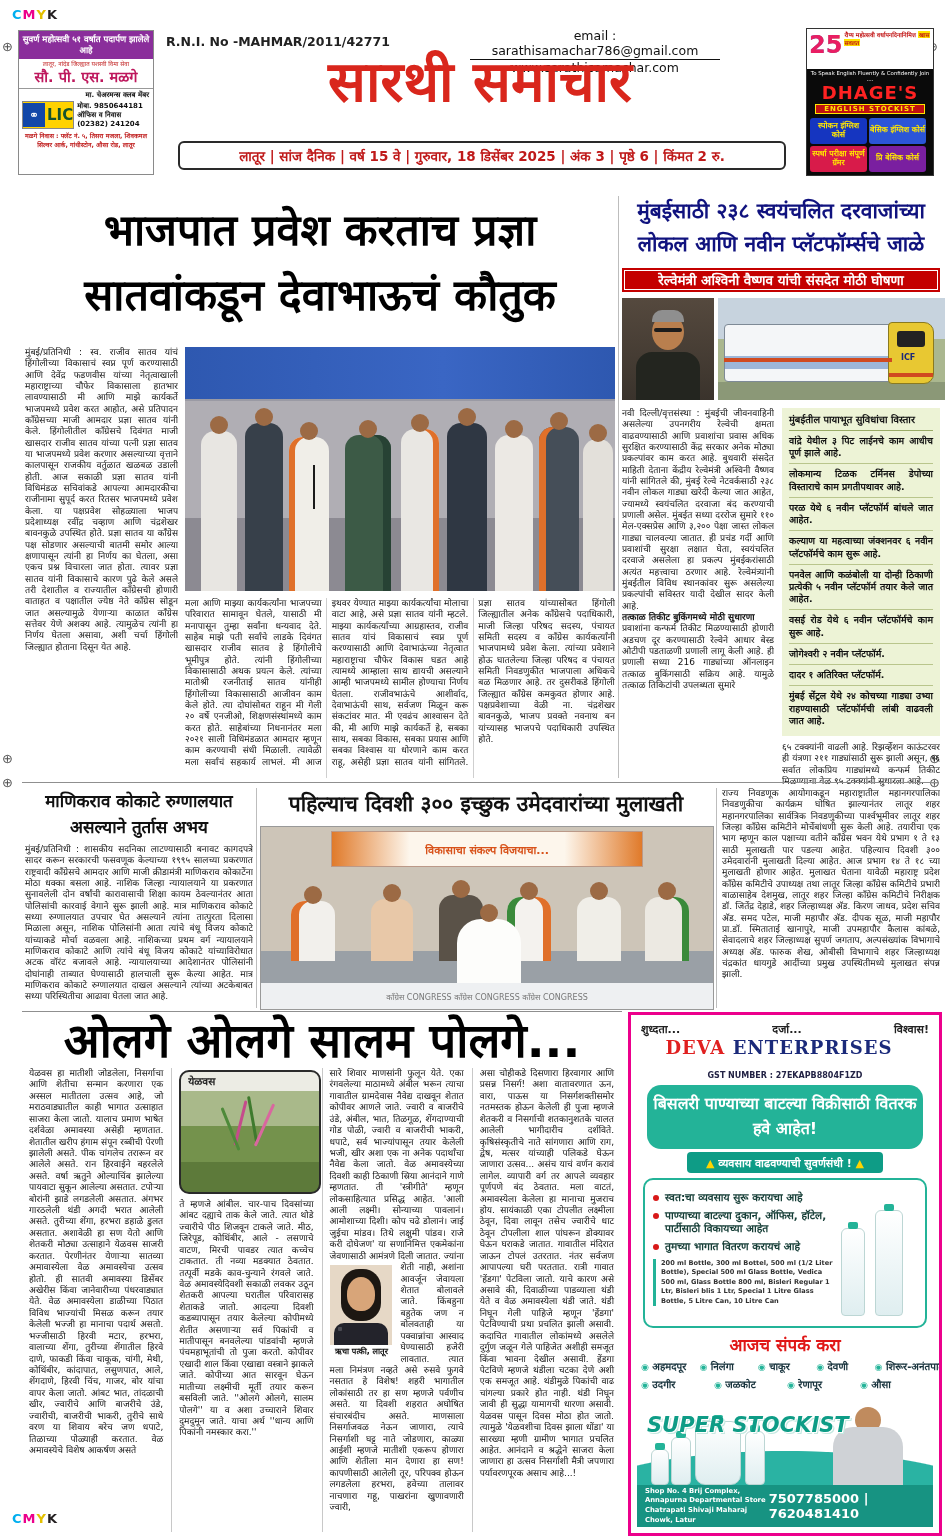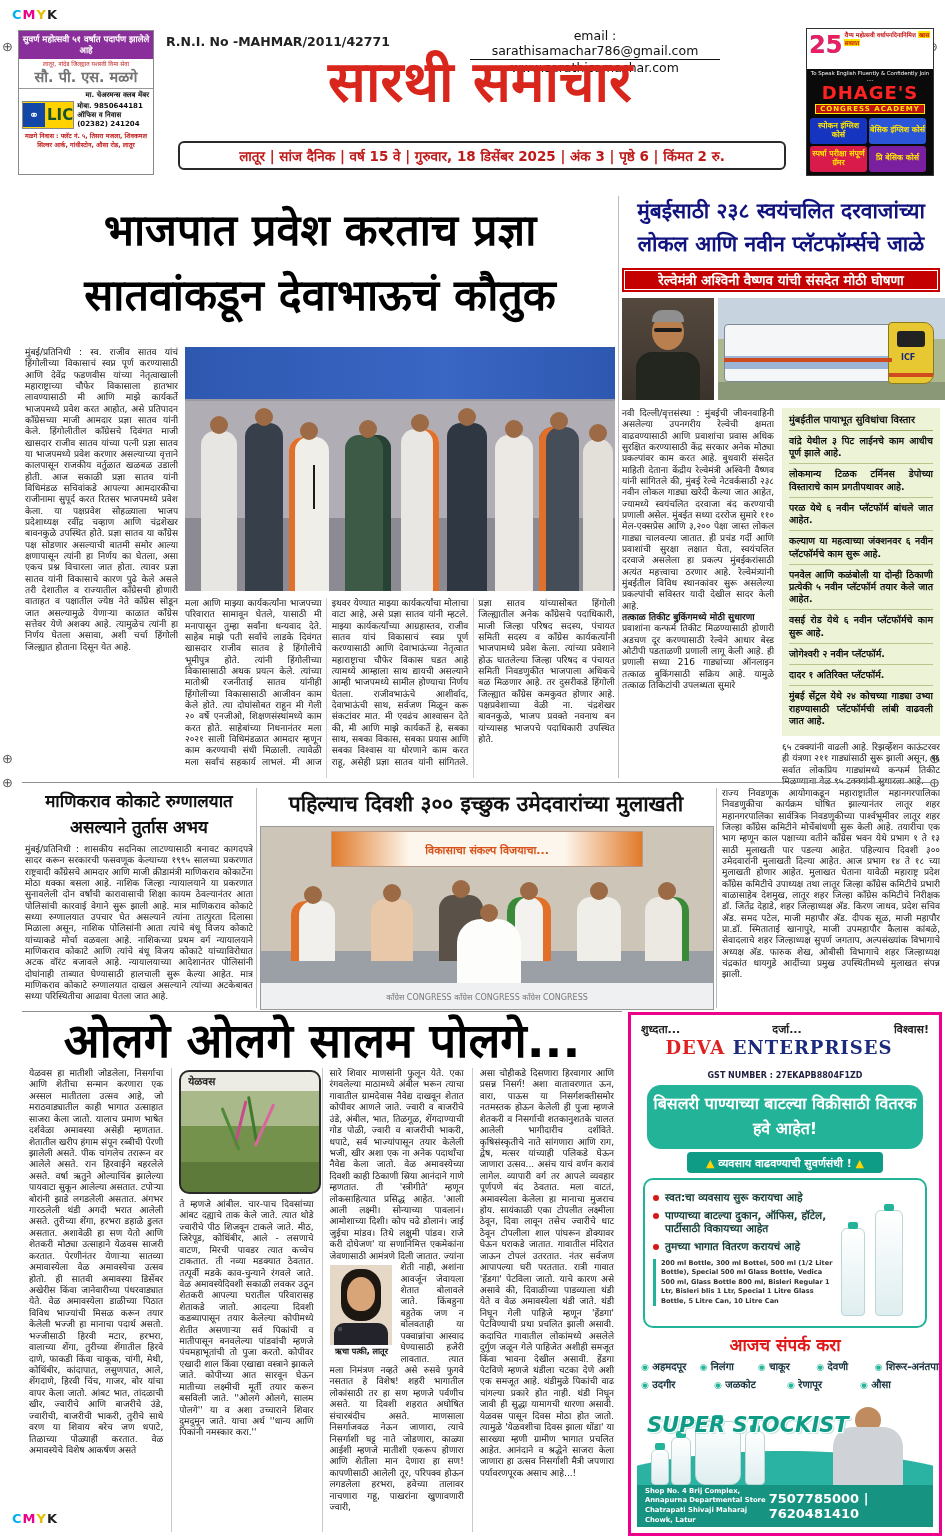--- a/index.html
+++ b/index.html
@@ -18,21 +18,21 @@
   .contact .em{display:inline-block;border-bottom:1.5px solid #111;padding-bottom:1px;}
   .masthead{width:648px;text-align:center;font-size:56px;font-weight:800;color:#d9261c;line-height:1.05;
             font-family:"DejaVu Serif","DejaVu Sans",serif;}
   .dateline{width:604px;height:25px;border:2px solid #2a2a2a;border-radius:6px;background:#fff;
             display:flex;align-items:center;justify-content:center;
             font-size:13.5px;font-weight:700;color:#bf1a1a;}
   
   .ad-lic{width:134px;height:143px;border:1px solid #8a8a8a;background:#fff;font-size:7px;overflow:hidden;}
   .lic-head{background:#8a2e9b;color:#fff;font-weight:700;font-size:8.5px;text-align:center;padding:3px 2px;line-height:1.3;}
   .lic-sub{color:#c02020;text-align:center;font-size:6px;padding-top:1px;}
-  .lic-name{color:#737373;font-weight:800;font-size:14.5px;text-align:center;line-height:1.2;border-bottom:1px solid #999;padding:1px 0 2px;}
+  .lic-name{color:#be185d;font-weight:800;font-size:14.5px;text-align:center;line-height:1.2;border-bottom:1px solid #999;padding:1px 0 2px;}
   .lic-desg{text-align:right;font-size:7px;font-weight:700;padding:1px 4px 0 0;}
   .lic-row{display:flex;align-items:center;gap:3px;padding:2px 3px;}
   .lic-logo{width:58px;height:26px;background:#ffd200;display:flex;align-items:center;gap:2px;border:1px solid #888;}
   .lic-logo .blue{width:22px;height:24px;background:#1247a8;color:#fff;display:flex;align-items:center;justify-content:center;font-size:12px;}
   .lic-logo .txt{color:#14532d;font-weight:800;font-size:15px;}
   .lic-nums{font-size:7px;line-height:1.25;font-weight:700;}
   .lic-addr{color:#c02020;font-size:6.3px;text-align:center;line-height:1.3;padding:1px 2px;font-weight:700;}
   .ad-dhages{width:126px;height:146px;background:#0a0a0a;border:1px solid #333;overflow:hidden;}
   .dh-top{background:#fff;display:flex;gap:2px;padding:2px;height:36px;justify-content:space-between;}
   .dh-25{font-size:24px;font-weight:900;color:#e91e63;background:linear-gradient(45deg,#e91e63,#3f51b5,#ff9800);-webkit-background-clip:text;background-clip:text;line-height:1.2;}
@@ -166,21 +166,21 @@
   <div class="abs ad-dhages" style="left:806px;top:28px;">
     <div class="dh-top">
       <div class="dh-25">25</div>
       <div class="dh-offer">
         <span>रौप्य महोत्सवी वर्धापनदिनानिमित्त</span>
         <b>खास सवलत</b>
       </div>
     </div>
     <div class="dh-tag">To Speak English Fluently &amp; Confidently Join ....</div>
     <div class="dh-name">DHAGE'S</div>
-    <div class="dh-sub">CONGRESS ACADEMY</div>
+    <div class="dh-sub">ENGLISH STOCKIST</div>
     <div class="dh-grid">
       <div class="dh-box" style="background:#1535c0;">स्पोकन इंग्लिश कोर्स</div>
       <div class="dh-box" style="background:#2b55d8;">बेसिक इंग्लिश कोर्स</div>
       <div class="dh-box" style="background:#d81b4a;">स्पर्धा परीक्षा संपूर्ण ग्रॅमर</div>
       <div class="dh-box" style="background:#7a1fa0;">प्रि बेसिक कोर्स</div>
     </div>
     <div class="dh-foot">नावलकनगर, लातूर. मो. 9890350313</div>
   </div>
 
   <div class="abs lead-head" style="left:22px;top:198px;">भाजपात प्रवेश करताच प्रज्ञा सातवांकडून देवाभाऊचं कौतुक</div>

